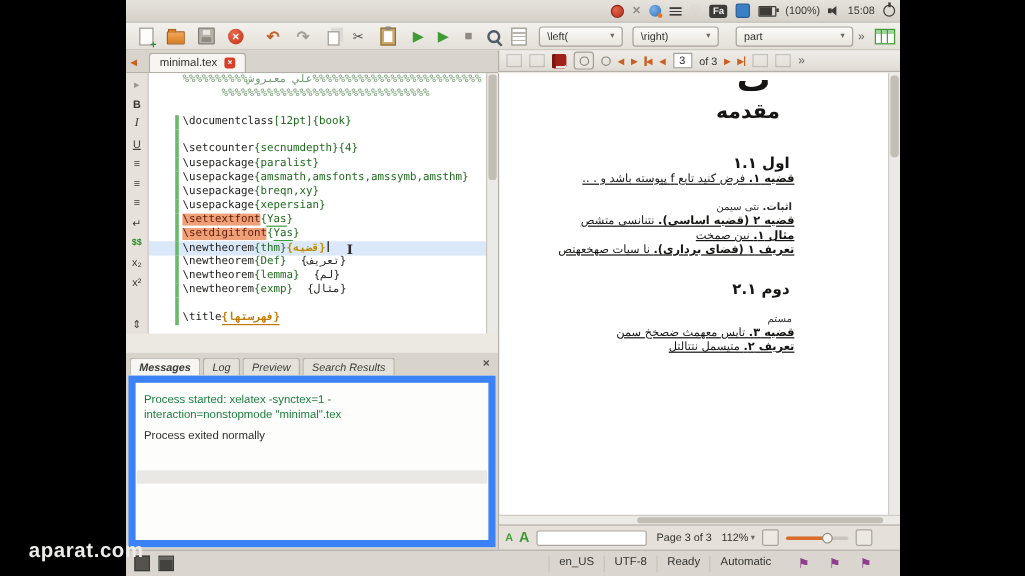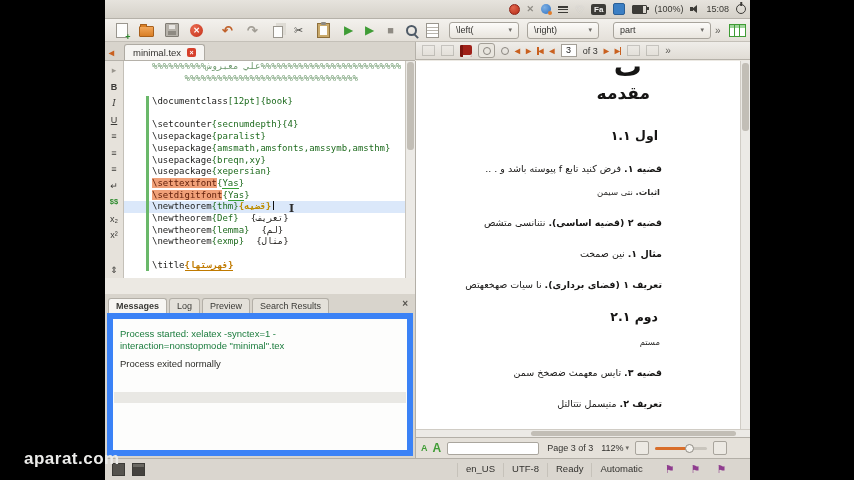--- a/index.html
+++ b/index.html
@@ -109,42 +109,42 @@
   .ibeam{position:absolute;left:165px;top:142px;font-family:"DejaVu Serif",serif;font-size:11px;color:#2a2a2a;font-weight:bold;}
   .edscroll{position:absolute;left:300px;top:0;width:10px;height:217px;background:#eceae6;border-left:1px solid #c9c5bd;box-sizing:border-box;}
   .edscroll .thumb{margin:1px;width:7px;height:88px;background:#c2beb6;border-radius:3px;}
   .edstatus{position:absolute;left:0;top:217px;width:310px;height:16px;background:#e8e5df;
             border-top:1px solid #bbb7af;border-bottom:1px solid #bbb7af;display:flex;align-items:center;
             font-size:9px;color:#33322f;box-sizing:border-box;margin-top:28px;}
   .edstatus .f1{margin-left:28px;}.edstatus .f2{margin-left:22px;}.edstatus .f3{margin-left:72px;}
 
   
   .msgs{position:absolute;left:0;top:233px;width:310px;height:164px;background:#d8d4cc;}
-  .msgtabs{height:19px;display:flex;align-items:flex-end;padding-left:3px;gap:2px;font-size:9px;color:#3a3a36;}
+  .msgtabs{height:19px;display:flex;align-items:flex-end;padding-left:3px;gap:2px;font-size:9px;color:#3a3a36;font-style:italic;}
   .msgtab{padding:2px 7px 2px 7px;border:1px solid #b3afa7;border-bottom:none;border-radius:3px 3px 0 0;background:#e4e1da;}
   .msgtab.active{background:#f7f6f3;font-weight:bold;}
   .msgclose{margin-left:auto;margin-right:7px;align-self:center;font-size:10px;color:#55534e;font-weight:bold;}
   .msgbody{position:absolute;left:2px;right:2px;top:19px;bottom:2px;background:#fdfdfc;border:6px solid #3b82f6;
            font-size:9.5px;padding:9px 0 0 7px;box-sizing:border-box;}
   .msgline{line-height:12px;}
   .msgline.ok{color:#1b7c3d;}.msgline.plain{color:#2c2c28;}.msgline.empty{height:6px;}
   .msgsel{position:absolute;left:1px;right:1px;top:73px;height:11px;background:#e9e8e4;}
 
   
   .pdfcol{position:absolute;left:310px;top:61px;width:335px;height:397px;border-left:1px solid #b3afa7;background:#fff;box-sizing:border-box;}
   .pdfview{position:absolute;left:0;top:0;width:334px;height:368px;overflow:hidden;
            font-family:"DejaVu Sans",sans-serif;color:#161514;}
   .pl{text-align:right;}
   .pl-clip{height:15px;overflow:hidden;padding-right:108px;font-weight:bold;}
   .pl-clip .t{display:inline-block;font-size:28px;margin-top:-17px;}
   .pl-chapter{margin-top:7px;padding-right:100px;font-size:17px;font-weight:bold;}
   .pl-intro{margin-top:37px;padding-right:92px;font-size:8.5px;direction:rtl;}
   .pl-sec1{margin-top:25px;padding-right:92px;font-size:12.5px;font-weight:bold;direction:ltr;}
   .pl-sec2{margin-top:19px;padding-right:92px;font-size:12.5px;font-weight:bold;direction:ltr;}
-  .pl-body{margin-top:20px;padding-right:88px;font-size:9.5px;direction:rtl;}
+  .pl-body{margin-top:1px;padding-right:88px;font-size:9.5px;direction:rtl;text-decoration:underline;}
   .pl-small{margin-top:13px;padding-right:90px;font-size:8.5px;direction:rtl;color:#2e2d2b;}
   .pl .lead{font-weight:bold;}
   .pvscroll{position:absolute;right:0;top:0;width:10px;height:368px;background:#eceae6;border-left:1px solid #d0ccc5;box-sizing:border-box;}
   .pvscroll .thumb{margin:2px 1px;width:7px;height:68px;background:#c2beb6;border-radius:3px;}
   .phscroll{position:absolute;left:0;top:368px;width:335px;height:8px;background:#eceae6;border-top:1px solid #d0ccc5;box-sizing:border-box;}
   .phscroll .thumb{position:absolute;left:115px;top:1px;width:205px;height:5px;background:#c2beb6;border-radius:3px;}
   .pbot{position:absolute;left:0;top:376px;width:335px;height:21px;background:#e5e1da;border-top:1px solid #b3afa7;
         display:flex;align-items:center;padding:0 5px;box-sizing:border-box;font-size:9px;color:#33322f;}
   .fA1{color:#3f9c35;font-weight:bold;font-size:9px;}
   .fA2{color:#3f9c35;font-weight:bold;font-size:12px;margin-left:5px;}

